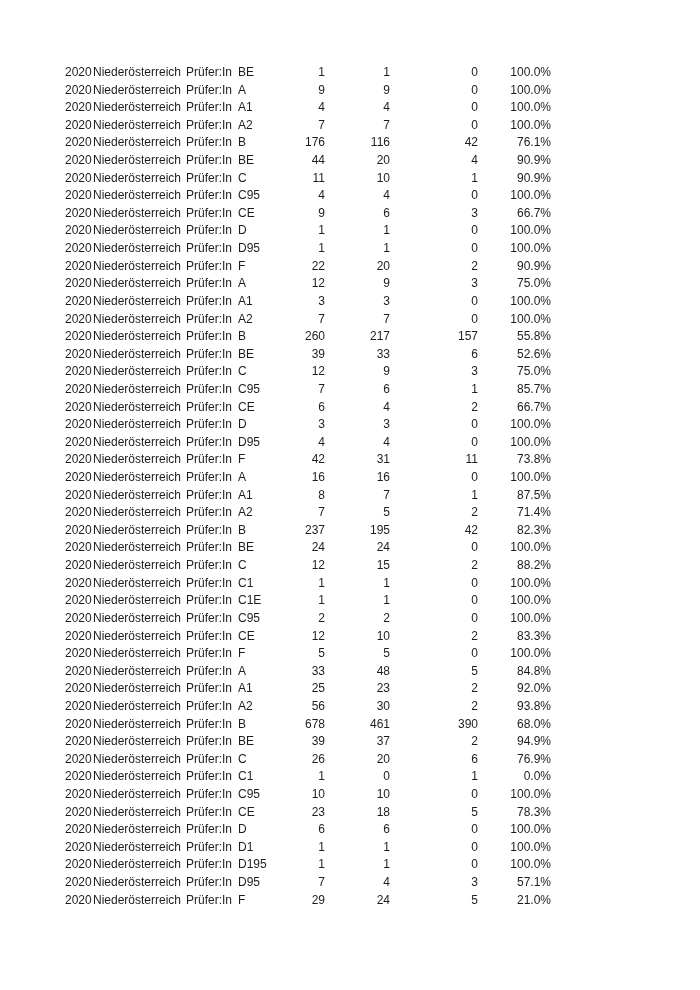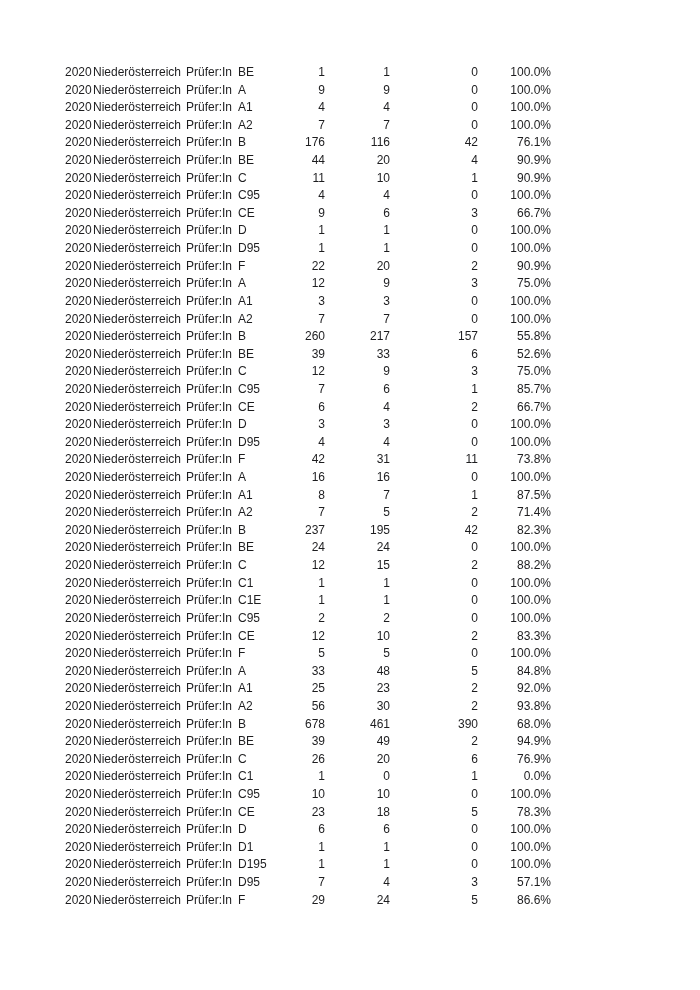--- a/index.html
+++ b/index.html
@@ -461,21 +461,21 @@
     <span class="c n n3">390</span>
     <span class="c n n4">68.0%</span>
   </div>
 
   <div class="row">
     <span class="c year">2020</span>
     <span class="c region">Niederösterreich</span>
     <span class="c role">Prüfer:In</span>
     <span class="c cat">BE</span>
     <span class="c n n1">39</span>
-    <span class="c n n2">49</span>
+    <span class="c n n2">37</span>
     <span class="c n n3">2</span>
     <span class="c n n4">94.9%</span>
   </div>
 
   <div class="row">
     <span class="c year">2020</span>
     <span class="c region">Niederösterreich</span>
     <span class="c role">Prüfer:In</span>
     <span class="c cat">C</span>
     <span class="c n n1">26</span>
@@ -562,16 +562,16 @@
   </div>
 
   <div class="row">
     <span class="c year">2020</span>
     <span class="c region">Niederösterreich</span>
     <span class="c role">Prüfer:In</span>
     <span class="c cat">F</span>
     <span class="c n n1">29</span>
     <span class="c n n2">24</span>
     <span class="c n n3">5</span>
-    <span class="c n n4">86.6%</span>
+    <span class="c n n4">21.0%</span>
   </div>
 </div>
 </div>
 
 </body></html>

